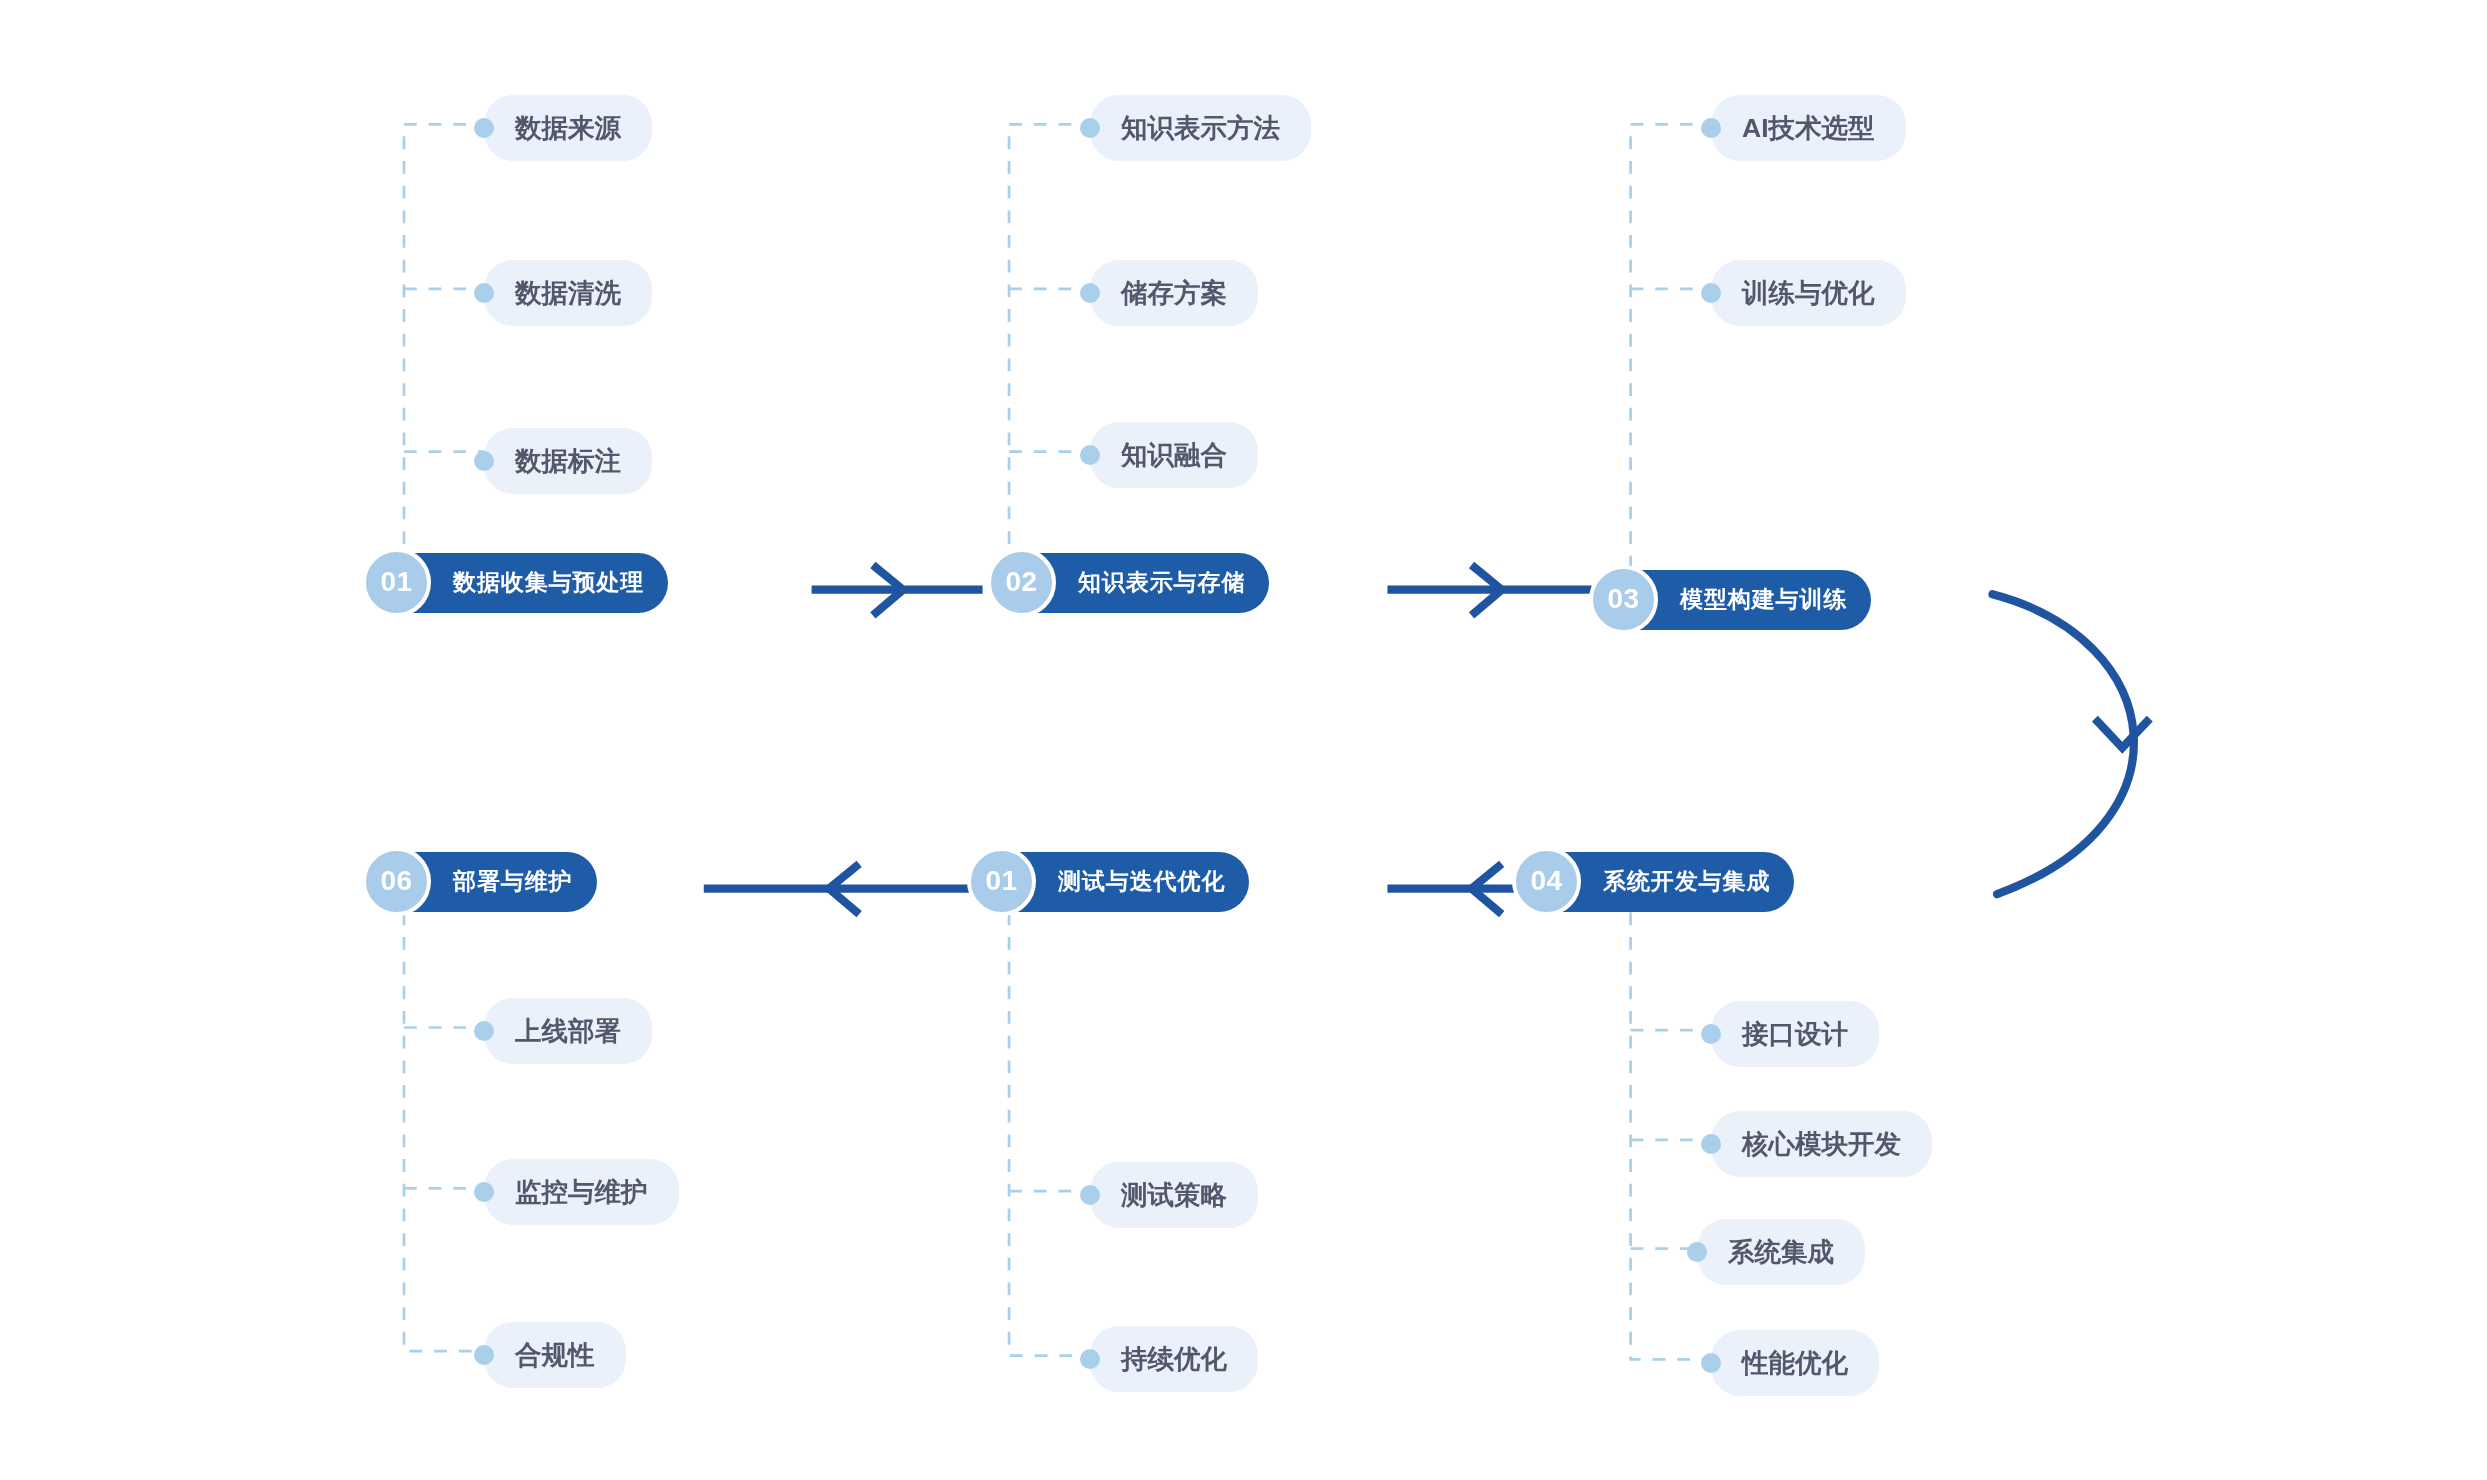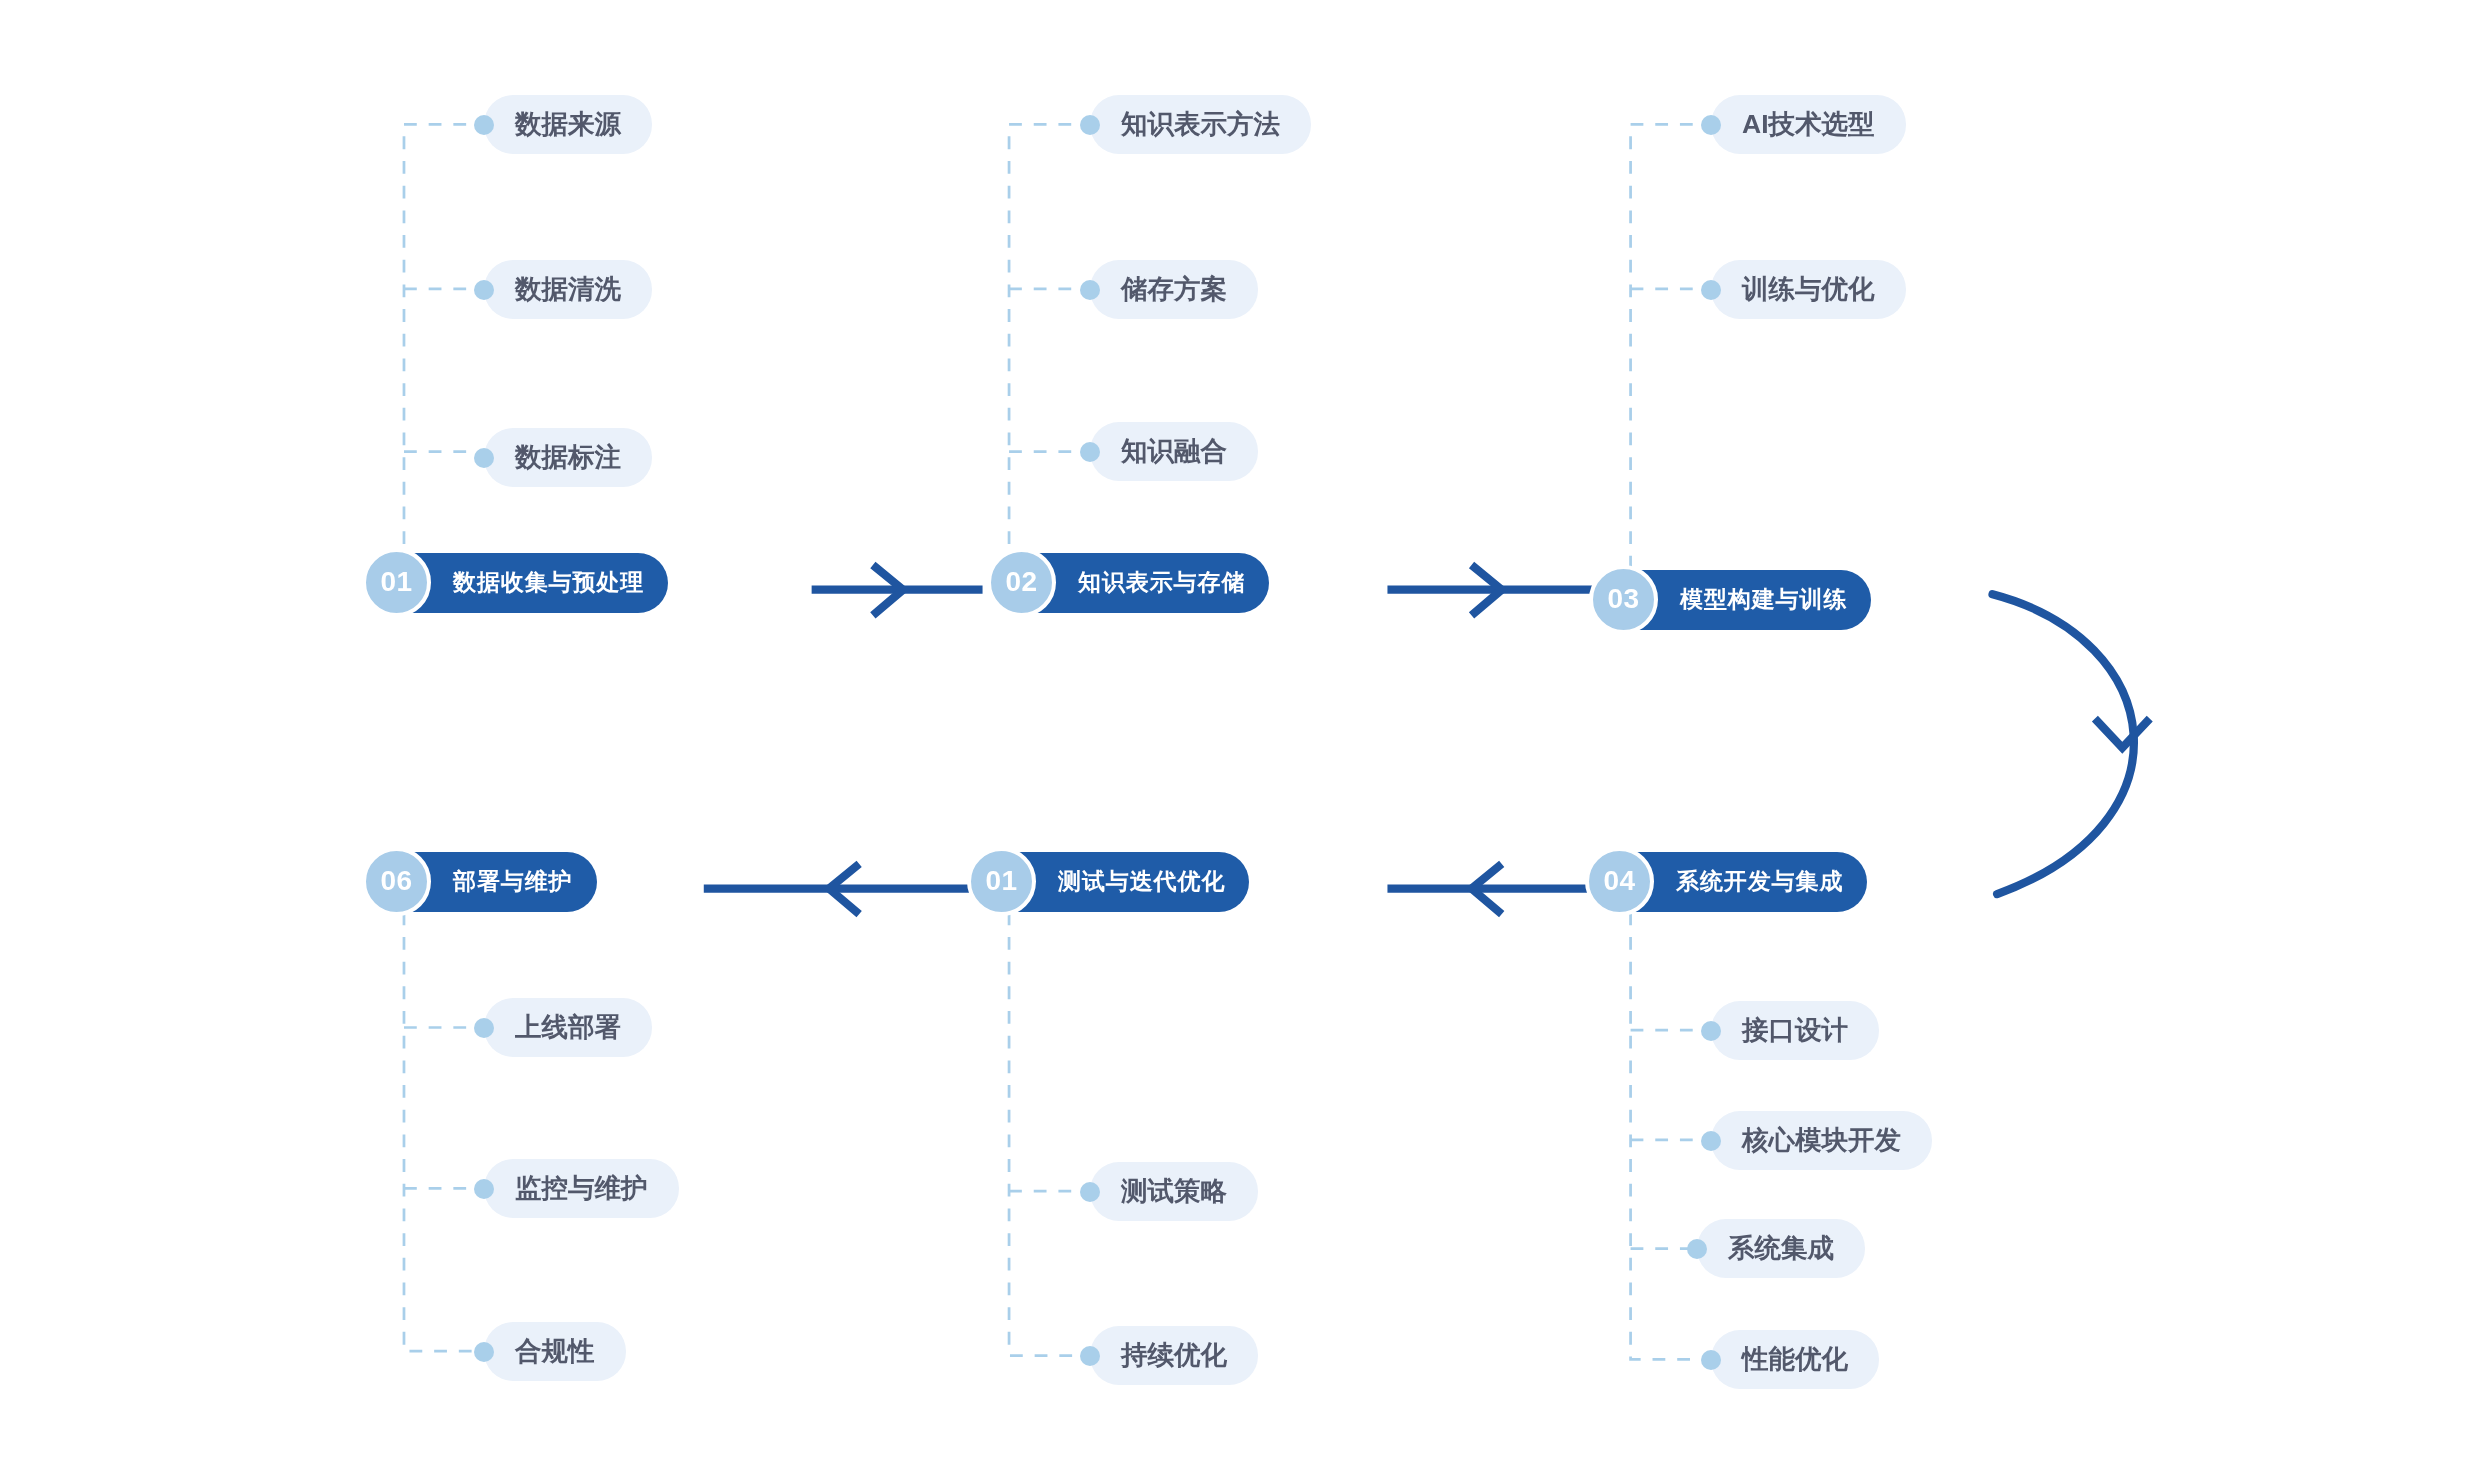--- a/index.html
+++ b/index.html
@@ -66,21 +66,21 @@
     color: #ffffff;
     font-size: 28px;
     font-weight: bold;
     line-height: 1;
     letter-spacing: 0.5px;
   }
 
   
   .sub {
     position: absolute;
-    height: 59px;
+    height: 66px;
     background: #eaf1fa;
     border-radius: 29px;
     display: flex;
     align-items: center;
     justify-content: center;
     padding: 0 31px;
     z-index: 4;
   }
   .sub-label {
     color: #52586b;
@@ -190,21 +190,21 @@
 
   <div class="sub" style="left:1711px; top:95px;">
     <span class="sub-dot"></span>
     <span class="sub-label">AI技术选型</span>
   </div>
   <div class="sub" style="left:1711px; top:260px;">
     <span class="sub-dot"></span>
     <span class="sub-label">训练与优化</span>
   </div>
 
-  <div class="stage" style="left:1605px; top:858px;">
+  <div class="stage" style="left:1532px; top:858px;">
     <div class="stage-pill">
       <div class="stage-badge">
         <span class="stage-badge-text">04</span>
       </div>
       <span class="stage-label">系统开发与集成</span>
     </div>
   </div>
 
   <div class="sub" style="left:1711px; top:1001px;">
     <span class="sub-dot"></span>

